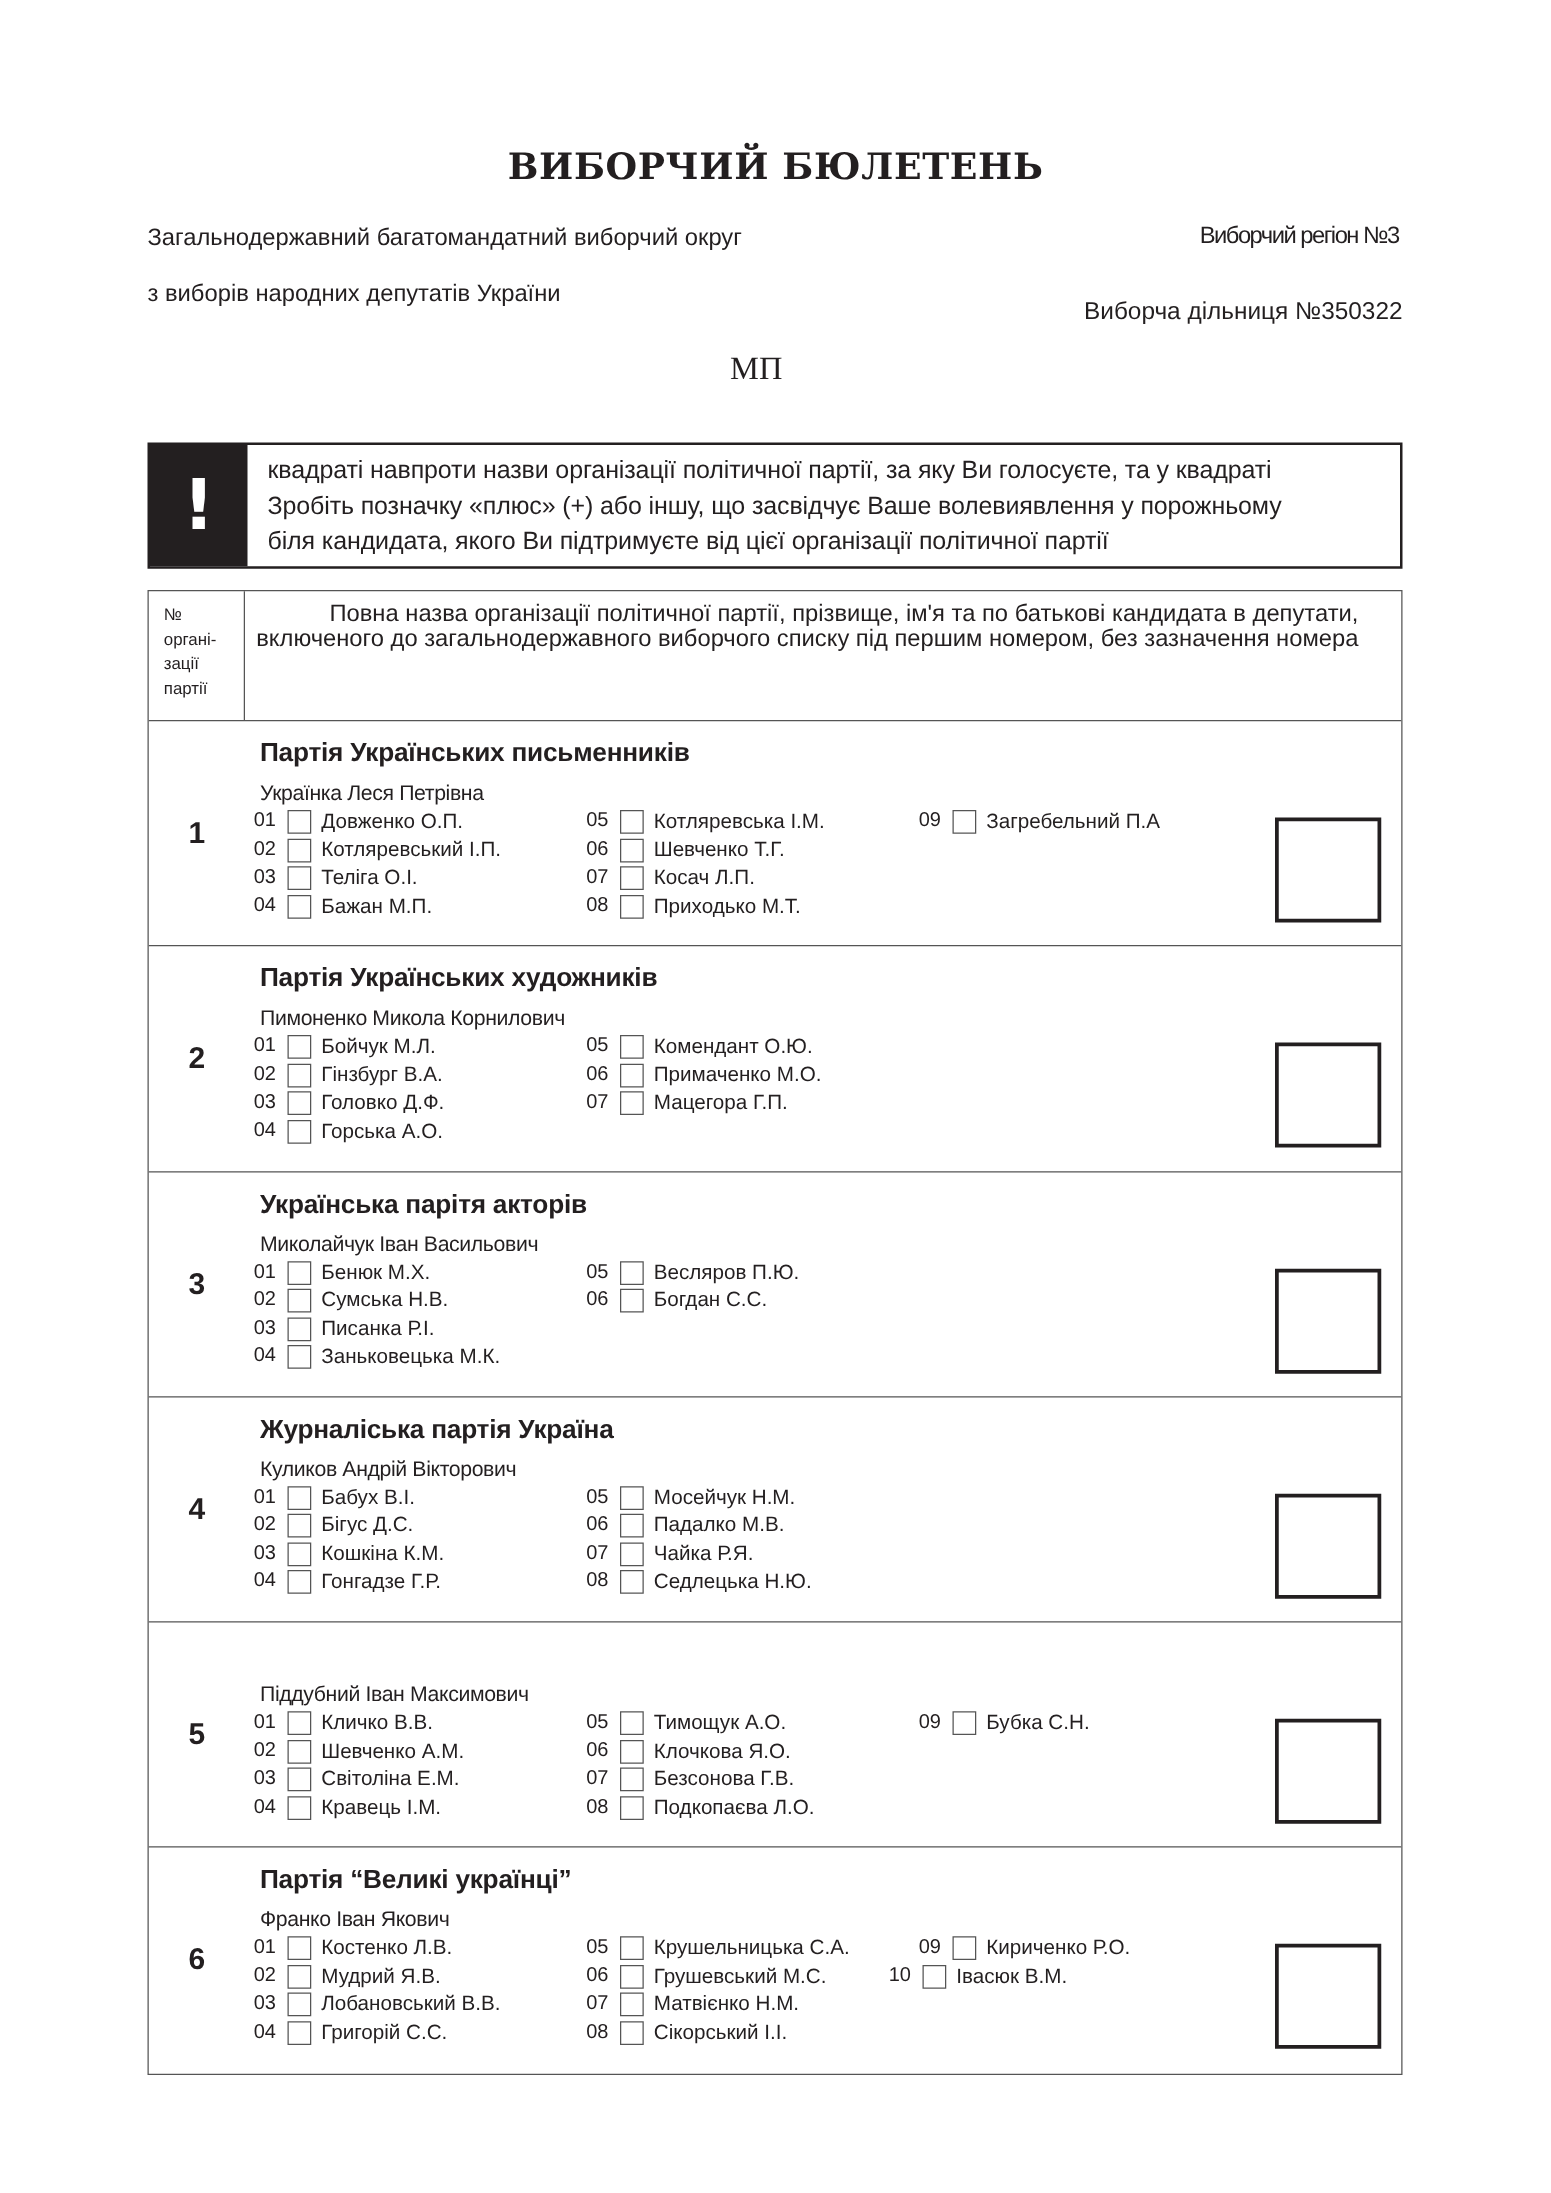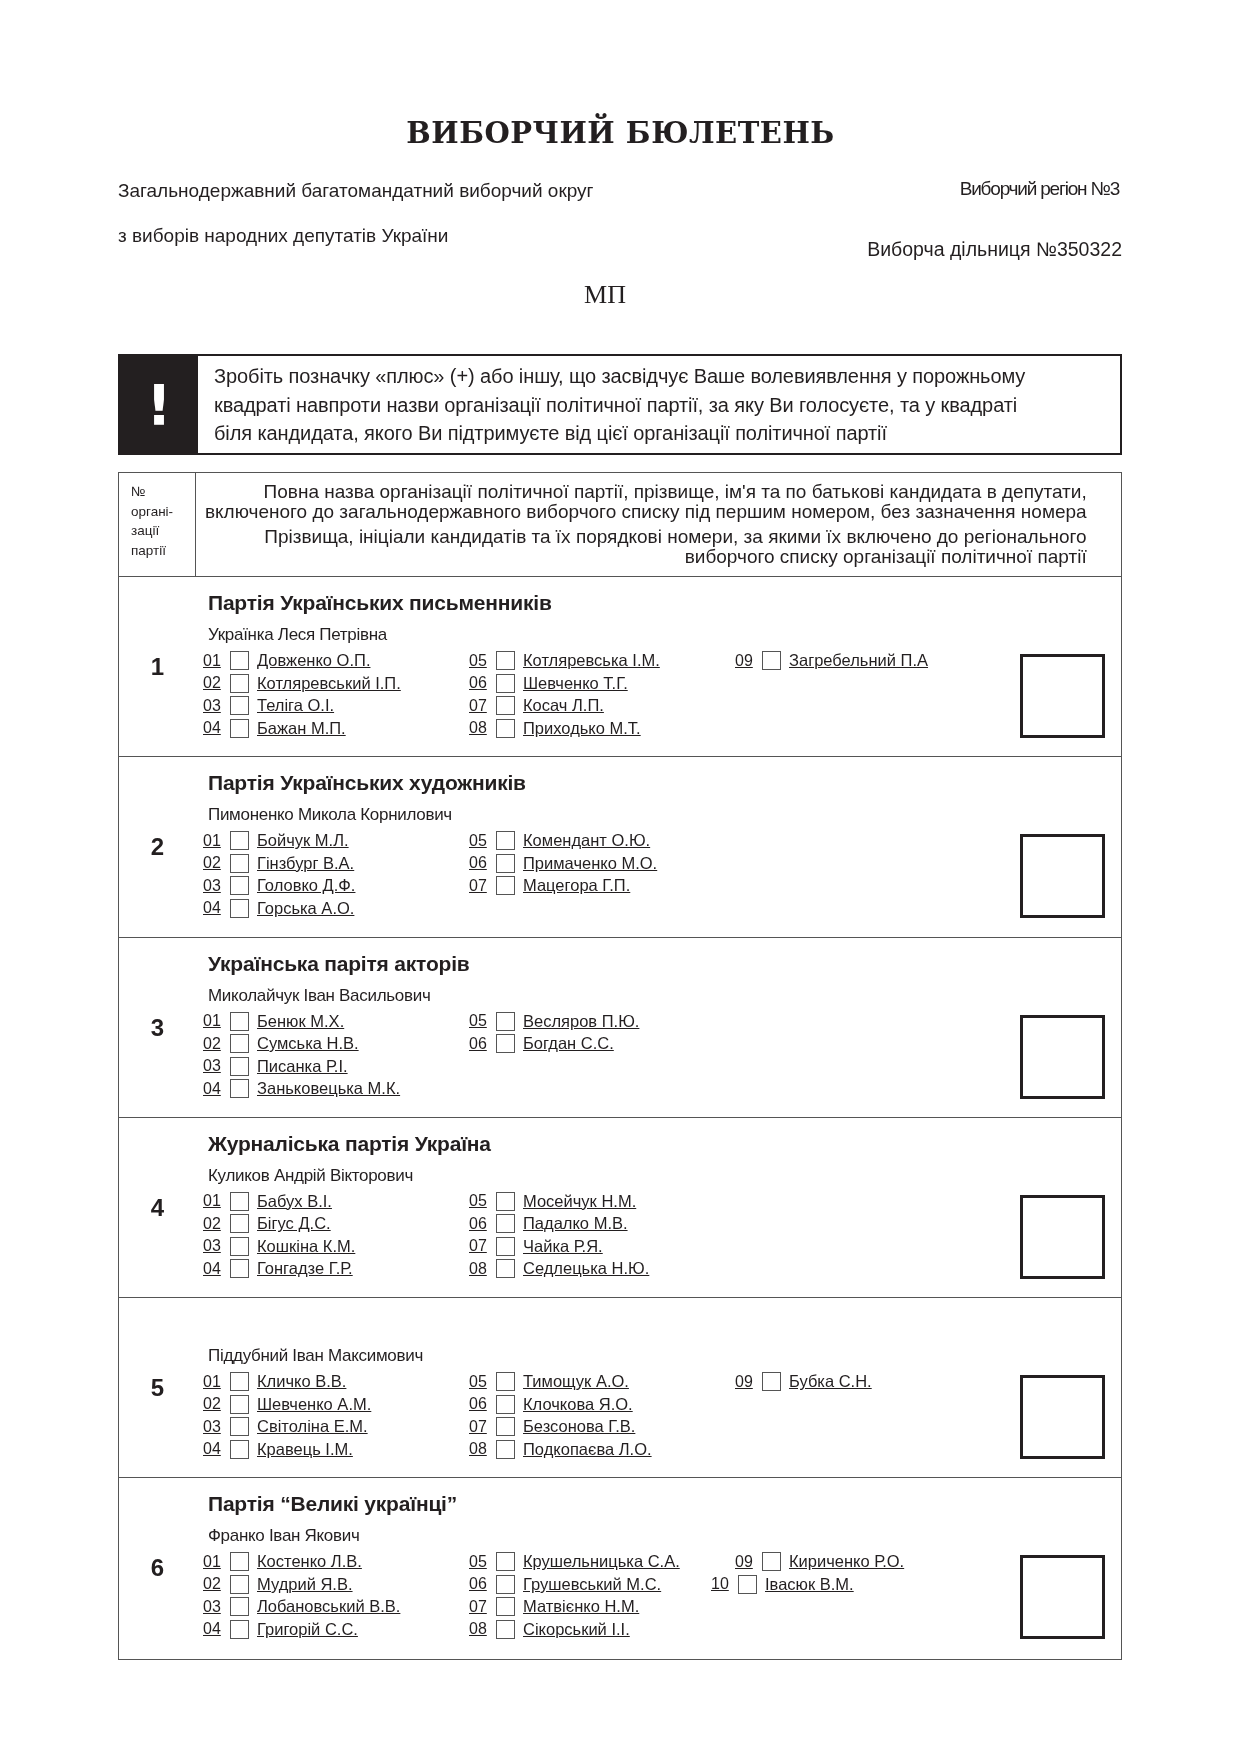--- a/index.html
+++ b/index.html
@@ -23,61 +23,57 @@
   .hdr-desc { padding: 9px 0 0 9px; font-size: 19px; line-height: 19.5px; text-align: right; }
   .hdr-desc p { margin: 0; }
   .hdr-desc p + p { margin-top: 6px; }
 
   .party { position: relative; height: 180.3px; border-bottom: 1.5px solid #555; box-sizing: border-box; }
   .party:last-child { border-bottom: none; }
   .party-no { position: absolute; left: 0; width: 77px; top: 76px; text-align: center; font-size: 24px; font-weight: bold; }
   .party-name { position: absolute; left: 89px; top: 14px; font-size: 21px; font-weight: bold; letter-spacing: -0.2px; }
   .party-leader { position: absolute; left: 89px; top: 48px; font-size: 17px; letter-spacing: -0.3px; }
   .cands { position: absolute; left: 84px; top: 71px; }
-  .cand { position: absolute; height: 25px; display: flex; align-items: center; font-size: 16.5px; white-space: nowrap; text-decoration: underline; }
+  .cand { position: absolute; height: 25px; display: flex; align-items: flex-start; font-size: 16.5px; white-space: nowrap; }
   .cand-num { width: 25px; font-size: 16px; }
   .cand-box { width: 19px; height: 19px; border: 1.3px solid #555; box-sizing: border-box; margin: 0 8px 0 2px; background: #fff; cursor: pointer; }
   .vote-box { position: absolute; left: 901px; top: 77px; width: 85px; height: 84px; border: 3px solid #231f20; box-sizing: border-box; background: #fff; cursor: pointer; }
 </style>
 </head>
 <body>
 
 <div class="abs title">ВИБОРЧИЙ БЮЛЕТЕНЬ</div>
 <div class="abs sub sub1">Загальнодержавний багатомандатний виборчий округ</div>
 <div class="abs sub sub2">з виборів народних депутатів України</div>
 <div class="abs region">Виборчий регіон №3</div>
 <div class="abs precinct">Виборча дільниця №350322</div>
 <div class="abs mp">МП</div>
 
 <div class="abs notice">
   <div class="notice-mark">!</div>
   <div class="notice-text">
+    <div>квадраті навпроти назви організації політичної партії, за яку Ви голосуєте, та у квадраті</div>
     <div>Зробіть позначку «плюс» (+) або іншу, що засвідчує Ваше волевиявлення у порожньому</div>
-    <div>квадраті навпроти назви організації політичної партії, за яку Ви голосуєте, та у квадраті</div>
     <div>біля кандидата, якого Ви підтримуєте від цієї організації політичної партії</div>
   </div>
 </div>
 
 <div class="abs table">
   <div class="hdr">
     <div class="hdr-num">
       <div>№</div>
       <div>органі-</div>
       <div>зації</div>
       <div>партії</div>
     </div>
     <div class="hdr-desc">
       <p>
         <span>Повна назва організації політичної партії, прізвище, ім'я та по батькові кандидата в депутати,</span><br>
         <span>включеного до загальнодержавного виборчого списку під першим номером, без зазначення номера</span>
       </p>
-      <p>
-        <span>Прізвища, ініціали кандидатів та їх порядкові номери, за якими їх включено до регіонального</span><br>
-        <span>виборчого списку організації політичної партії</span>
-      </p>
     </div>
   </div>
   <div id="parties">
       <div class="party">
         <div class="party-no">1</div>
         <div class="party-name">Партія Українських письменників</div>
         <div class="party-leader">Українка Леся Петрівна</div>
         <div class="cands">
           <div class="cand" style="left: 0px; top: 0px;">
             <span class="cand-num">01</span>

